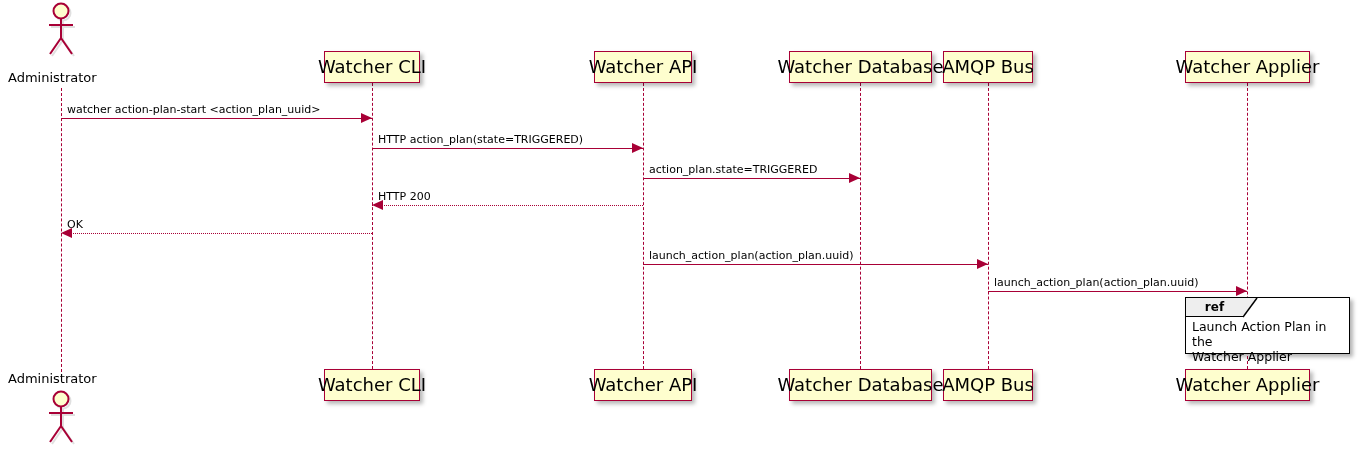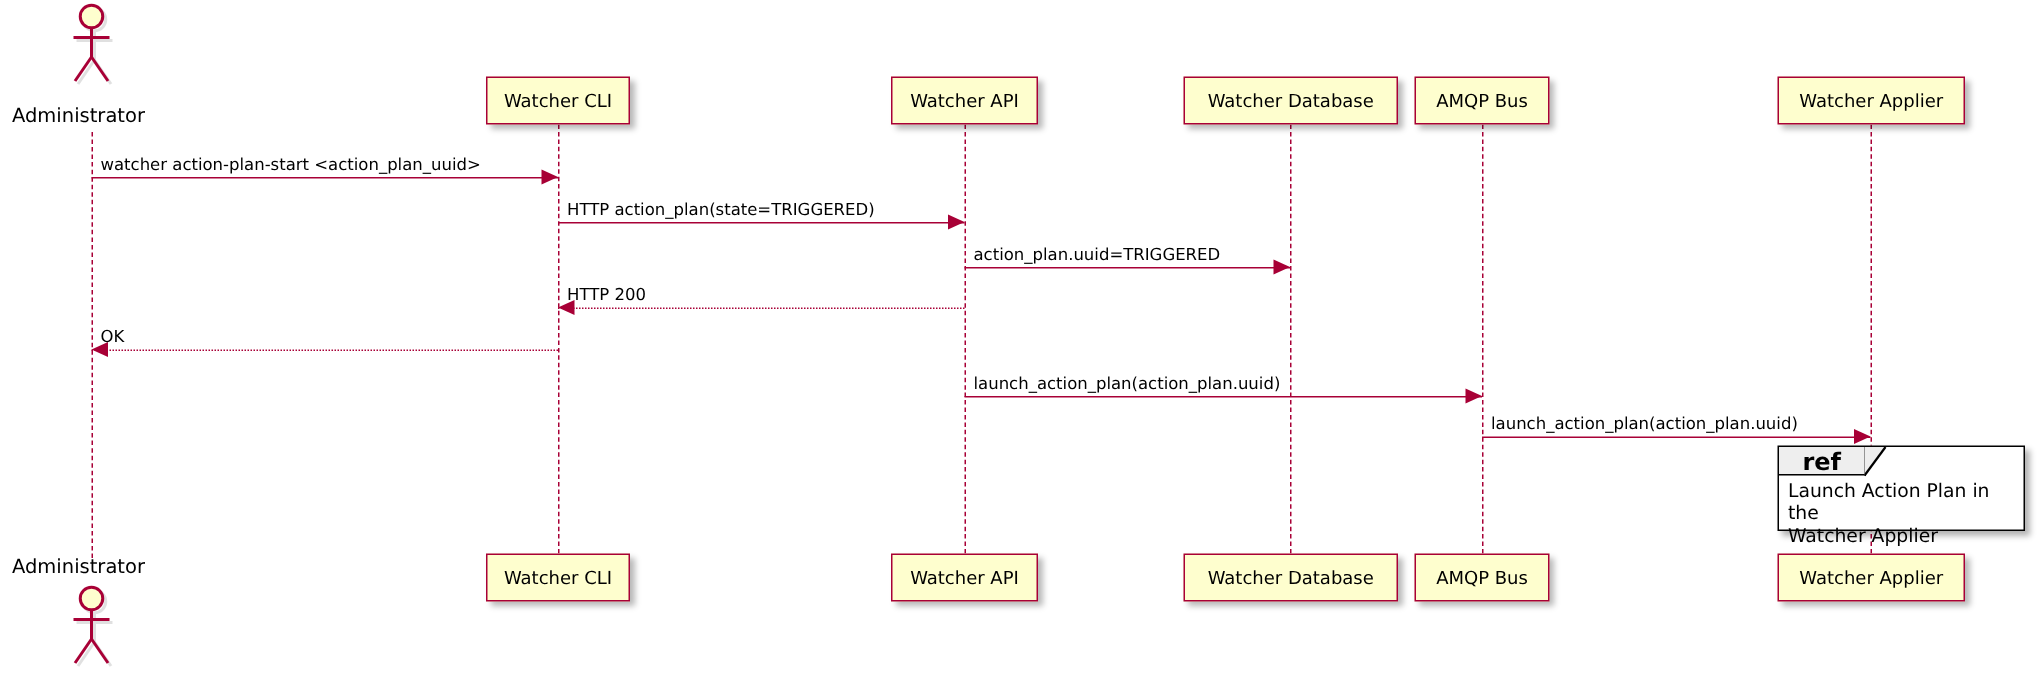--- a/index.html
+++ b/index.html
@@ -23,21 +23,21 @@
   .pbox {
     position: absolute;
     background: #FEFECE;
     border: 1.5px solid #A80036;
     box-sizing: border-box;
     box-shadow: 3px 3px 4px rgba(0,0,0,0.28);
     display: flex;
     align-items: center;
     justify-content: center;
     color: #000000;
-    font-size: 12px;
+    font-size: 18px;
     white-space: nowrap;
     line-height: 1;
   }
   .actor-label {
     position: absolute;
     font-size: 13px;
     color: #000000;
     white-space: nowrap;
   }
   .actor {
@@ -88,21 +88,21 @@
     top: 0;
     height: 19px;
     width: 58px;
     background: #EEEEEE;
     border-right: 1.5px solid #000000;
     border-bottom: 1.5px solid #000000;
     box-sizing: border-box;
     display: flex;
     align-items: center;
     justify-content: center;
-    font-size: 16px;
+    font-size: 12px;
     font-weight: bold;
     color: #000000;
   }
   .ref-body {
     position: absolute;
     left: 6px;
     top: 21px;
     font-size: 12.5px;
     color: #000000;
     line-height: 15px;
@@ -194,21 +194,21 @@
 
   <div id="messages-layer">
       <div class="msg-line" style="left: 61px; top: 118px; width: 311px;"></div>
       <div class="arrowhead right" style="top: 113px; left: 361px;"></div>
       <div class="msg-label" style="left: 67px; top: 104px;">watcher action-plan-start &lt;action_plan_uuid&gt;</div>
       <div class="msg-line" style="left: 372px; top: 148px; width: 271px;"></div>
       <div class="arrowhead right" style="top: 143px; left: 632px;"></div>
       <div class="msg-label" style="left: 378px; top: 134px;">HTTP action_plan(state=TRIGGERED)</div>
       <div class="msg-line" style="left: 643px; top: 178px; width: 217px;"></div>
       <div class="arrowhead right" style="top: 173px; left: 849px;"></div>
-      <div class="msg-label" style="left: 649px; top: 164px;">action_plan.uuid=TRIGGERED</div>
+      <div class="msg-label" style="left: 649px; top: 164px;">action_plan.state=TRIGGERED</div>
       <div class="msg-line dotted" style="left: 372px; top: 205px; width: 271px;"></div>
       <div class="arrowhead left" style="top: 200px; left: 372px;"></div>
       <div class="msg-label" style="left: 378px; top: 191px;">HTTP 200</div>
       <div class="msg-line dotted" style="left: 61px; top: 233px; width: 311px;"></div>
       <div class="arrowhead left" style="top: 228px; left: 61px;"></div>
       <div class="msg-label" style="left: 67px; top: 219px; text-align: center;">OK</div>
       <div class="msg-line" style="left: 643px; top: 264px; width: 345px;"></div>
       <div class="arrowhead right" style="top: 259px; left: 977px;"></div>
       <div class="msg-label" style="left: 649px; top: 250px;">launch_action_plan(action_plan.uuid)</div>
       <div class="msg-line" style="left: 988px; top: 291px; width: 259px;"></div>

